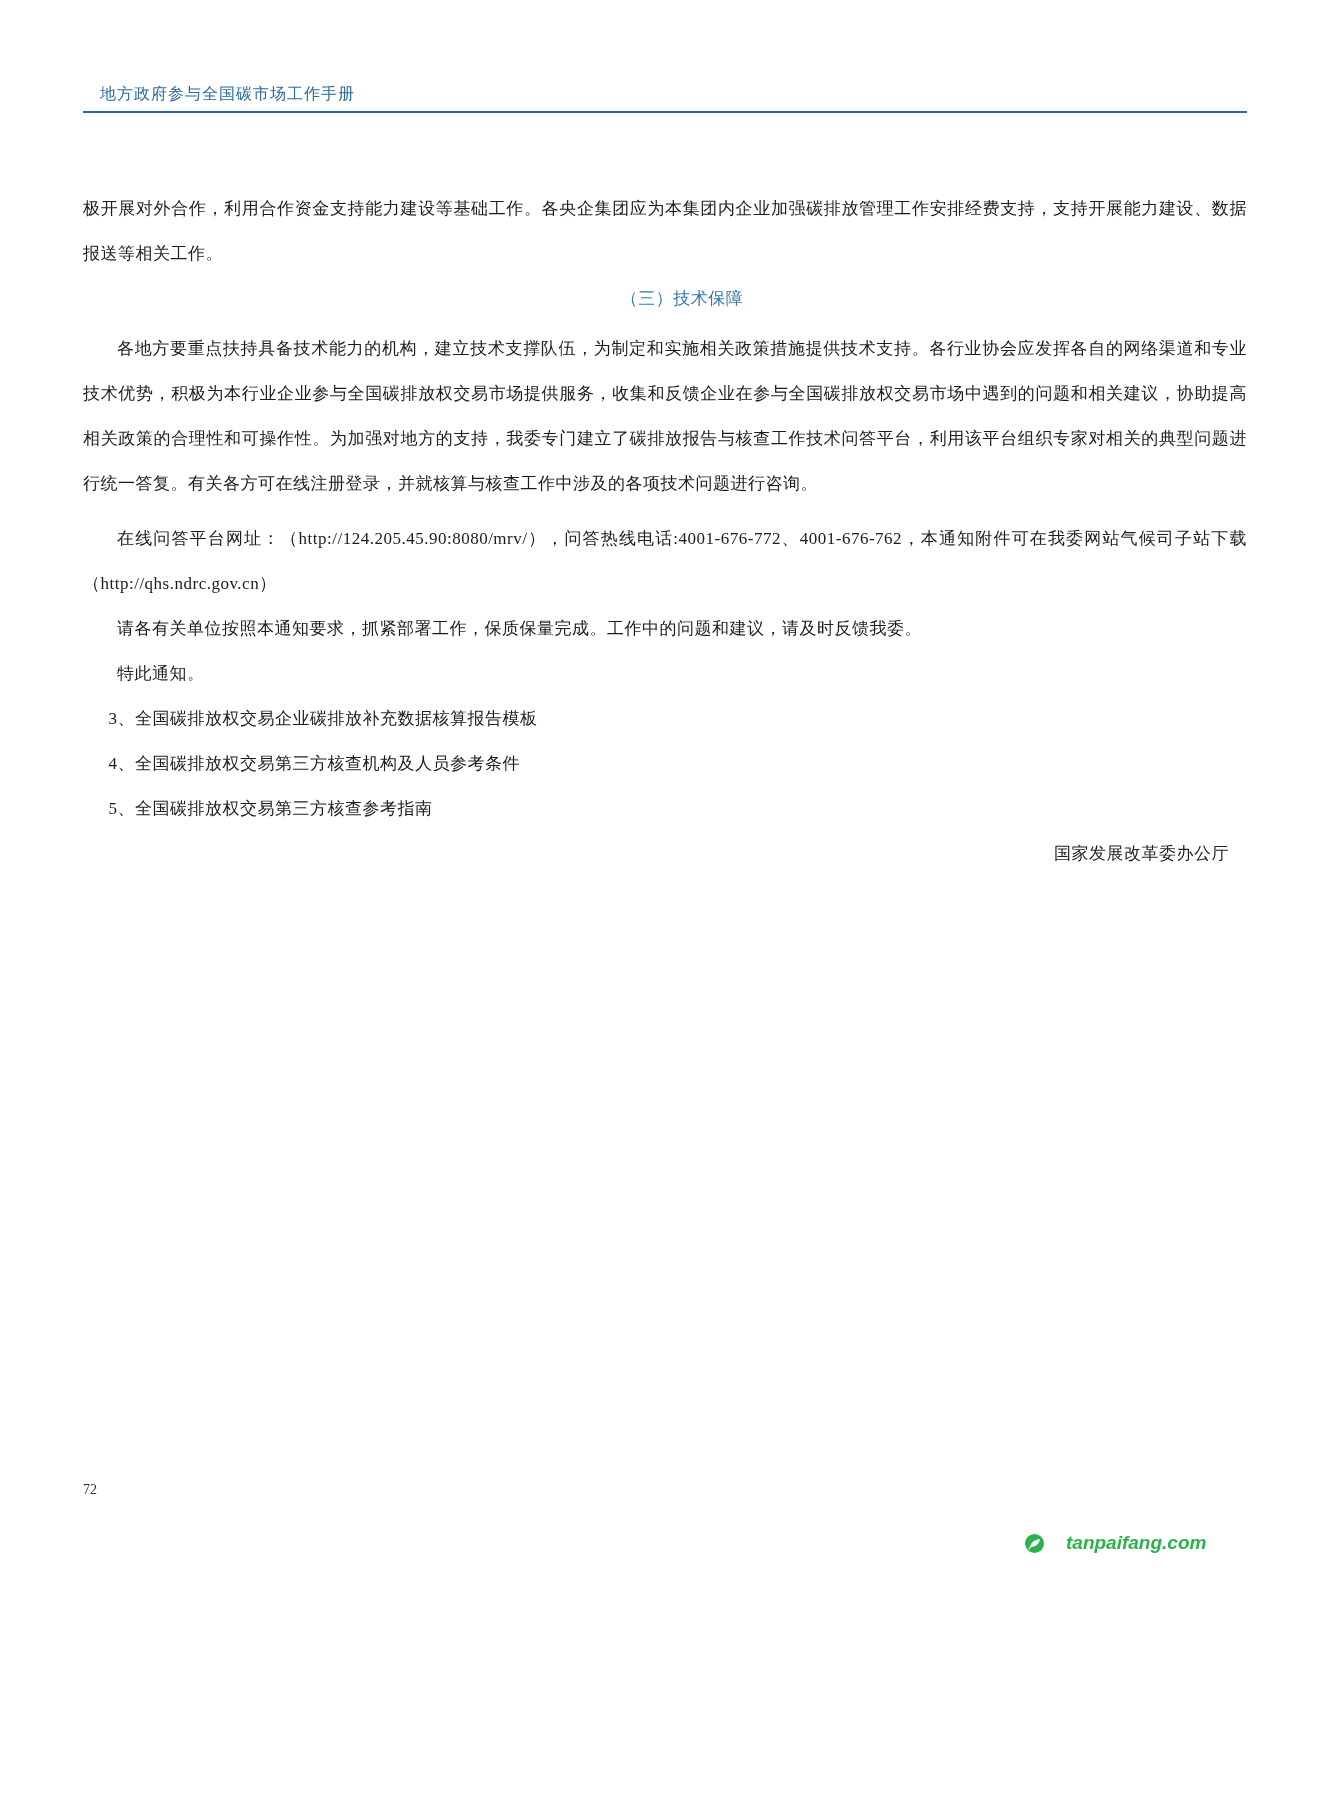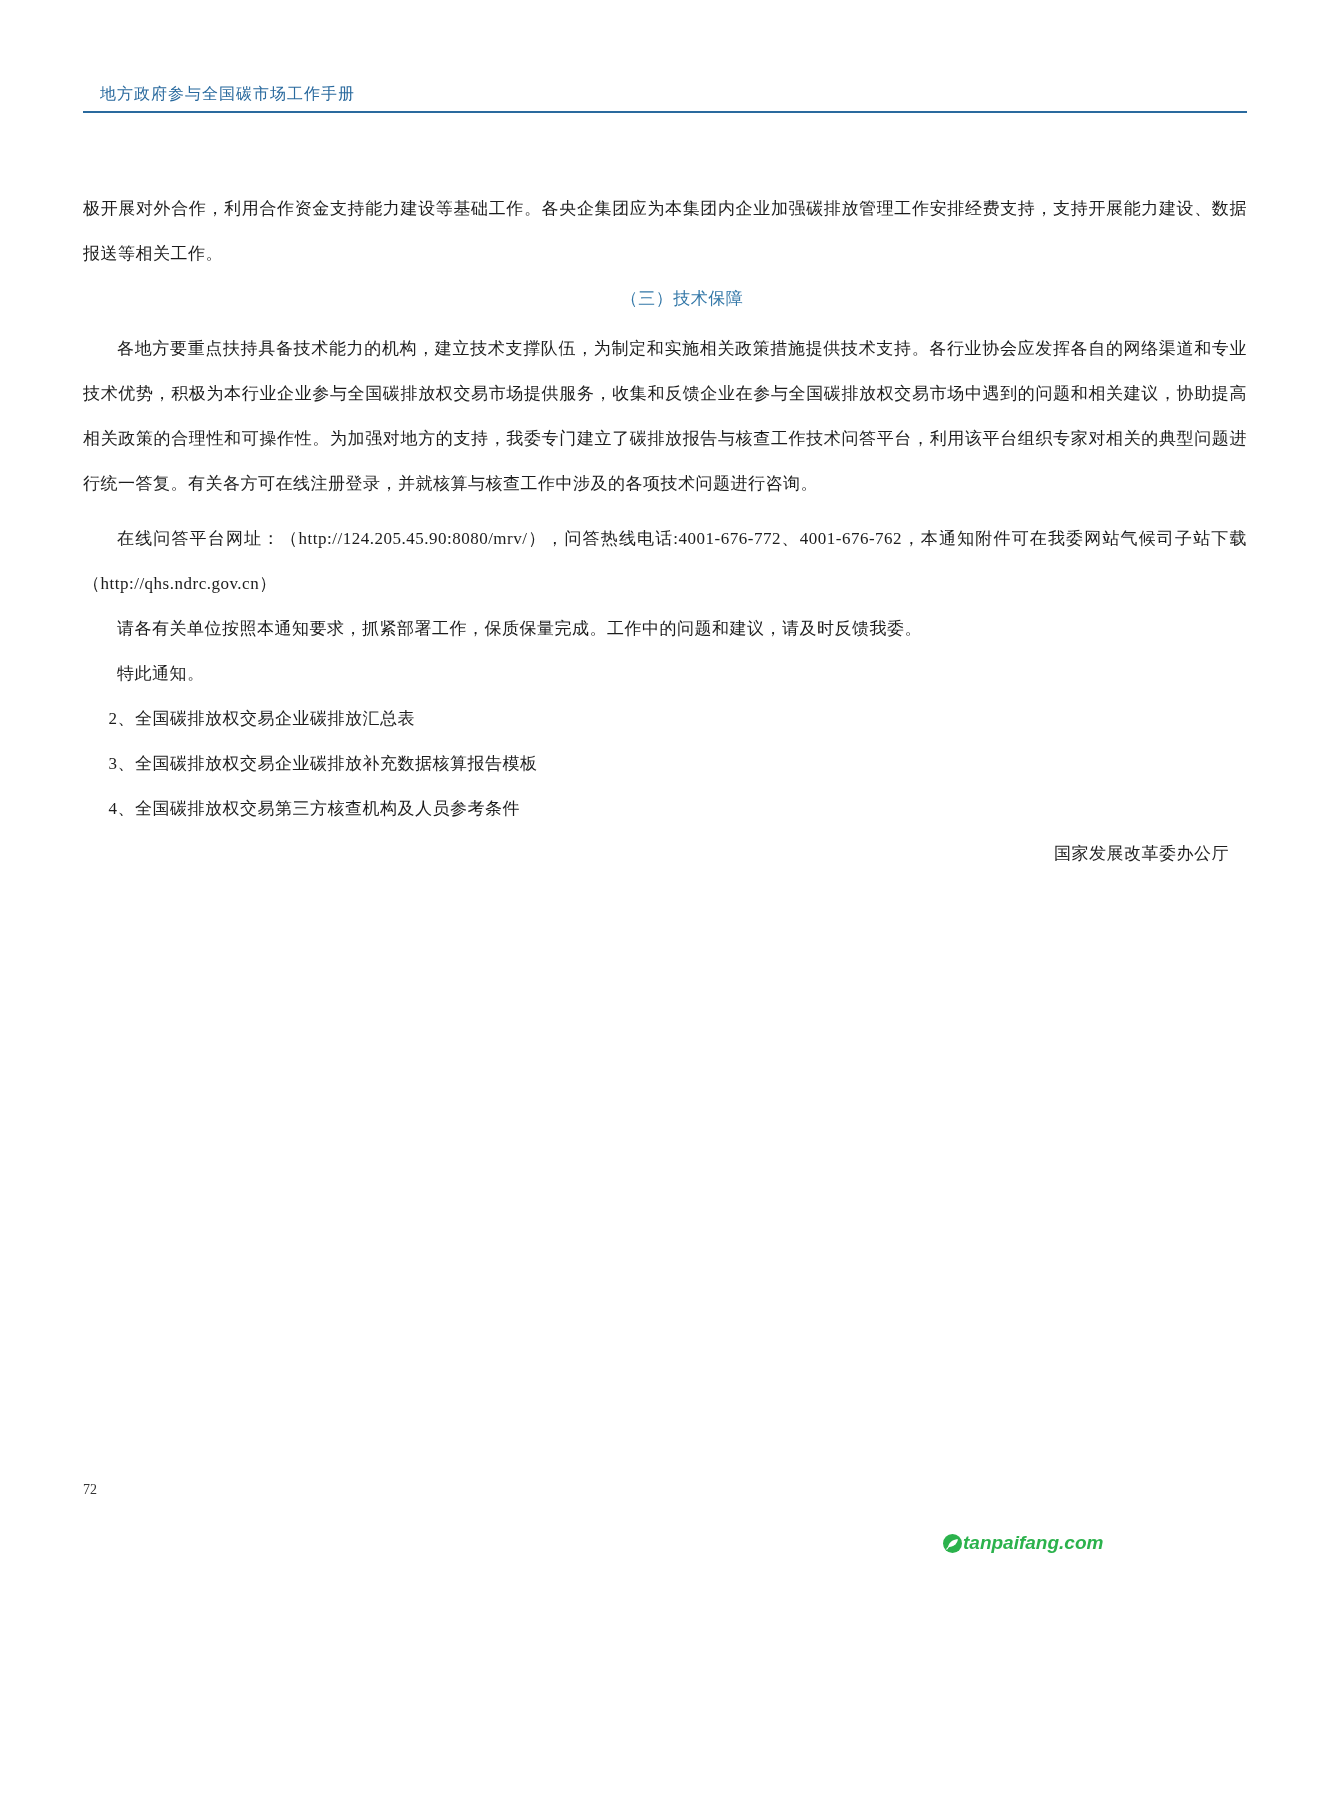--- a/index.html
+++ b/index.html
@@ -60,25 +60,25 @@
   .page-number {
     position: absolute;
     left: 83px;
     top: 1482px;
     font-size: 14px;
     color: #333333;
     font-family: Liberation Serif, serif;
   }
   .site-logo {
     position: absolute;
-    left: 942px;
+    left: 1024px;
     top: 1532px;
     display: flex;
     align-items: center;
-    gap: 0;
+    gap: 21px;
   }
   .site-logo-text {
     font-family: "Liberation Sans", sans-serif;
     font-weight: bold;
     font-style: italic;
     font-size: 19px;
     color: #2bb24c;
   }
   .leaf-icon { display: inline-block; width: 21px; height: 21px; }
 </style>
@@ -99,26 +99,26 @@
 
     <p class="indent2 gap5">各地方要重点扶持具备技术能力的机构，建立技术支撑队伍，为制定和实施相关政策措施提供技术支持。各行业协会应发挥各自的网络渠道和专业技术优势，积极为本行业企业参与全国碳排放权交易市场提供服务，收集和反馈企业在参与全国碳排放权交易市场中遇到的问题和相关建议，协助提高相关政策的合理性和可操作性。为加强对地方的支持，我委专门建立了碳排放报告与核查工作技术问答平台，利用该平台组织专家对相关的典型问题进行统一答复。有关各方可在线注册登录，并就核算与核查工作中涉及的各项技术问题进行咨询。</p>
 
     <p class="indent2 gap10">在线问答平台网址：（http://124.205.45.90:8080/mrv/），问答热线电话:4001-676-772、4001-676-762，本通知附件可在我委网站气候司子站下载（http://qhs.ndrc.gov.cn）</p>
 
     <p class="indent2">请各有关单位按照本通知要求，抓紧部署工作，保质保量完成。工作中的问题和建议，请及时反馈我委。</p>
 
     <p class="indent2">特此通知。</p>
 
 
-    <p class="indent15">2、全国碳排放权交易企业碳排放汇总表</p>
 
     <p class="indent15">3、全国碳排放权交易企业碳排放补充数据核算报告模板</p>
 
     <p class="indent15">4、全国碳排放权交易第三方核查机构及人员参考条件</p>
 
+    <p class="indent15">5、全国碳排放权交易第三方核查参考指南</p>
 
     <p class="sig-block sig-org">国家发展改革委办公厅</p>
 
 
   </div>
 
   <div class="page-number">72</div>
 
   <div class="site-logo">
     <span class="leaf-icon">

